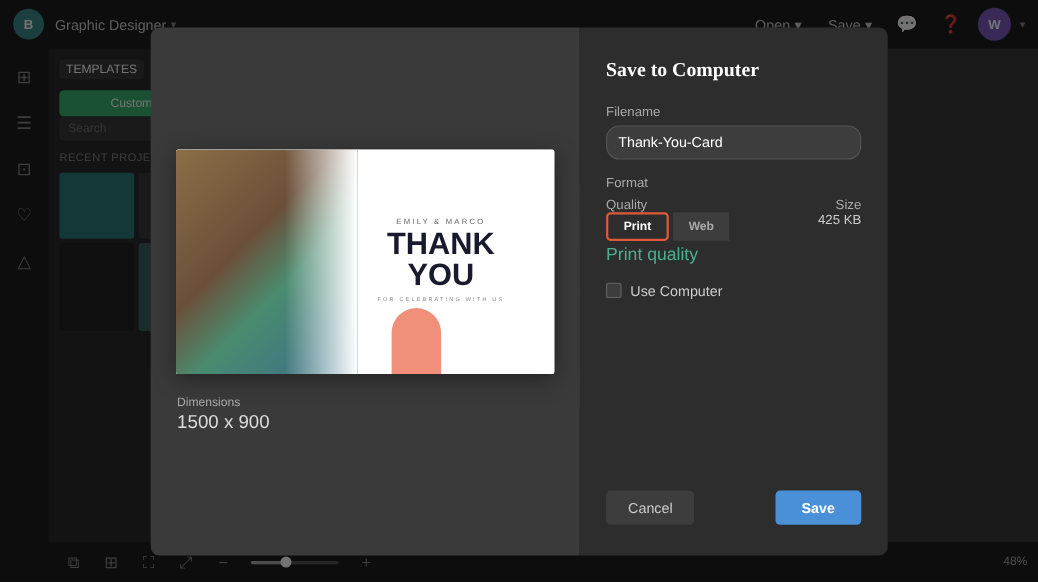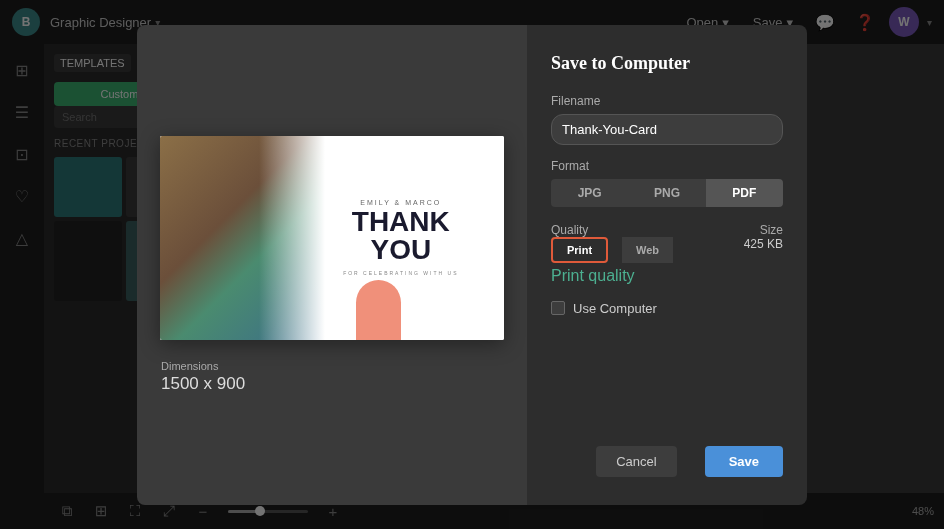--- a/index.html
+++ b/index.html
@@ -489,21 +489,21 @@
       cursor: pointer;
       flex-shrink: 0;
     }
     .watermark-label {
       font-size: 13px;
       color: #ccc;
     }
     .modal-footer {
       display: flex;
       gap: 28px;
-      justify-content: flex-end;
+      justify-content: space-between;
       margin-top: 35px;
     }
     .btn-cancel {
       padding: 8px 20px;
       background: #3d3d3d;
       border: none;
       border-radius: 4px;
       color: #ccc;
       font-size: 13px;
       cursor: pointer;
@@ -526,21 +526,21 @@
       gap: 0;
       margin-bottom: 4px;
     }
     .quality-col { flex: 1; }
     .size-col {
       text-align: right;
       padding-left: 10px;
     }
     .quality-btns-row {
       display: flex;
-      gap: 14px;
+      gap: 4px;
     }
   </style>
 </head>
 <body>
 
 <div class="topbar">
   <div class="topbar-logo">
     <span>B</span>
   </div>
   <span class="topbar-title">Graphic Designer</span>
@@ -656,25 +656,20 @@
     </div>
   </div>
 
   <div class="modal-right">
     <div class="modal-title">Save to Computer</div>
 
     <div class="modal-label">Filename</div>
     <input class="modal-input" value="Thank-You-Card" style="">
 
     <div class="modal-label">Format</div>
-    <div class="format-row">
-      <button class="format-btn">JPG</button>
-      <button class="format-btn">PNG</button>
-      <button class="format-btn active">PDF</button>
-    </div>
 
     <div class="quality-size-container">
       <div class="quality-col">
         <div class="quality-label">Quality</div>
         <div class="quality-btns-row">
           <button class="quality-btn active">Print</button>
           <button class="quality-btn">Web</button>
         </div>
       </div>
       <div class="size-col">

